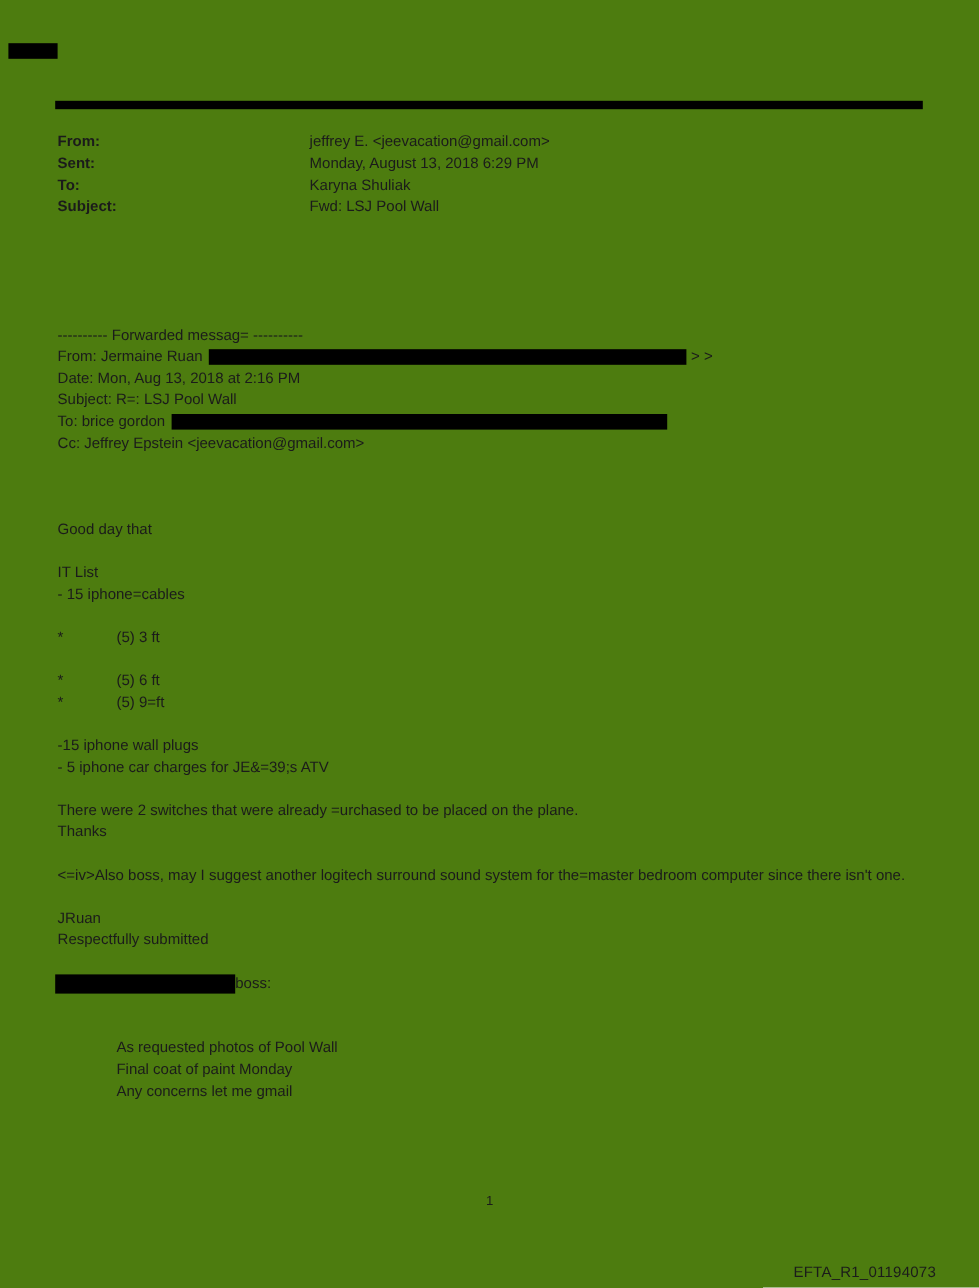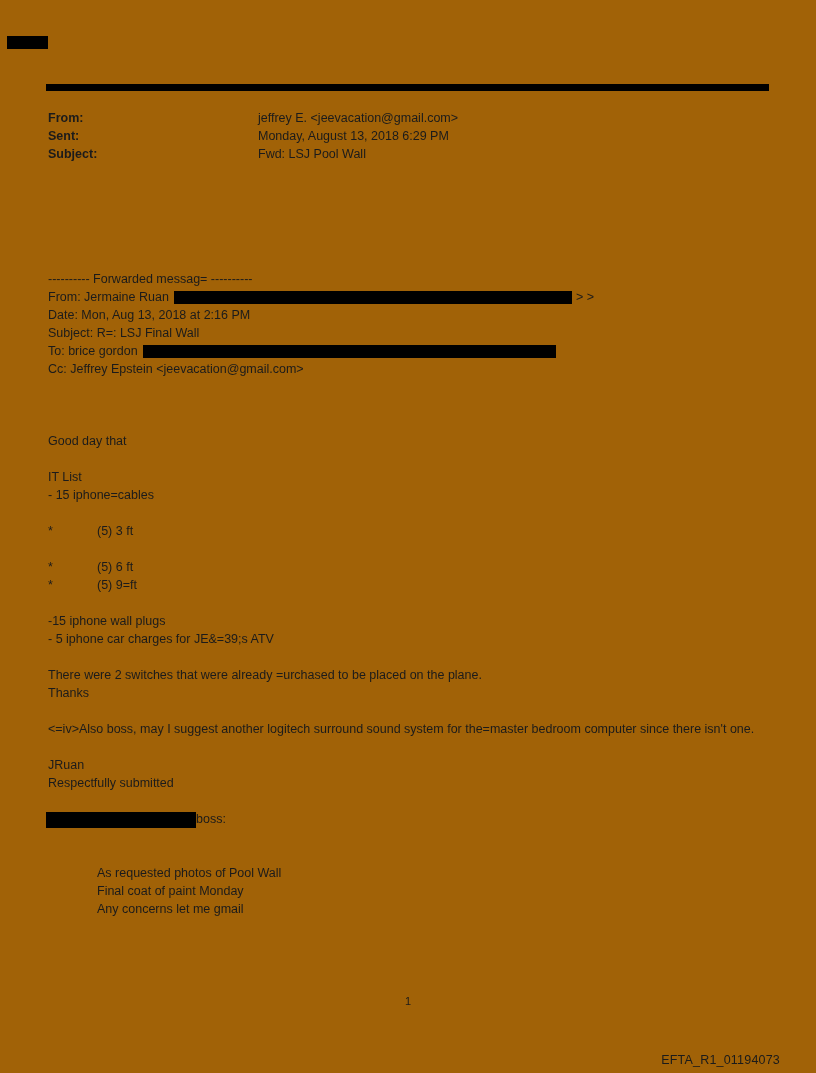--- a/index.html
+++ b/index.html
@@ -5,21 +5,21 @@
   * { margin: 0; padding: 0; box-sizing: border-box; }
   html, body { background: #e8e8e8; }
   body {
     width: 816px; height: 1073px;
     position: relative;
     font-family: "Liberation Sans", sans-serif;
     color: #1b1b1b;
   }
   .page {
     position: absolute; inset: 0;
-    background: #a16207;
+    background: #4d7c0f;
     overflow: hidden;
   }
   .corner-mark {
     position: absolute; left: 7px; top: 36px;
     width: 41px; height: 13px; background: #000;
   }
   .top-rule {
     position: absolute; left: 46px; top: 84px;
     width: 723px; height: 7px; background: #000;
   }
@@ -70,35 +70,39 @@
   <div class="email-header">
     <div class="hrow">
       <span class="hlabel">From:</span>
       <span class="hvalue">jeffrey E. &lt;jeevacation@gmail.com&gt;</span>
     </div>
     <div class="hrow">
       <span class="hlabel">Sent:</span>
       <span class="hvalue">Monday, August 13, 2018 6:29 PM</span>
     </div>
     <div class="hrow">
+      <span class="hlabel">To:</span>
+      <span class="hvalue">Karyna Shuliak</span>
+    </div>
+    <div class="hrow">
       <span class="hlabel">Subject:</span>
       <span class="hvalue">Fwd: LSJ Pool Wall</span>
     </div>
   </div>
 
   <div class="email-body">
 
     <div class="line">---------- Forwarded messag= ----------</div>
 
     <div class="line">
       <span>From: Jermaine Ruan</span><span class="redaction redact-from"></span><span>&gt; &gt;</span>
     </div>
 
     <div class="line">Date: Mon, Aug 13, 2018 at 2:16 PM</div>
-    <div class="line">Subject: R=: LSJ Final Wall</div>
+    <div class="line">Subject: R=: LSJ Pool Wall</div>
 
     <div class="line">
       <span>To: brice gordon</span><span class="redaction redact-to"></span>
     </div>
 
     <div class="line">Cc: Jeffrey Epstein &lt;jeevacation@gmail.com&gt;</div>
 
     <div class="spacer-3"></div>
 
     <div class="line">Good day that</div>

